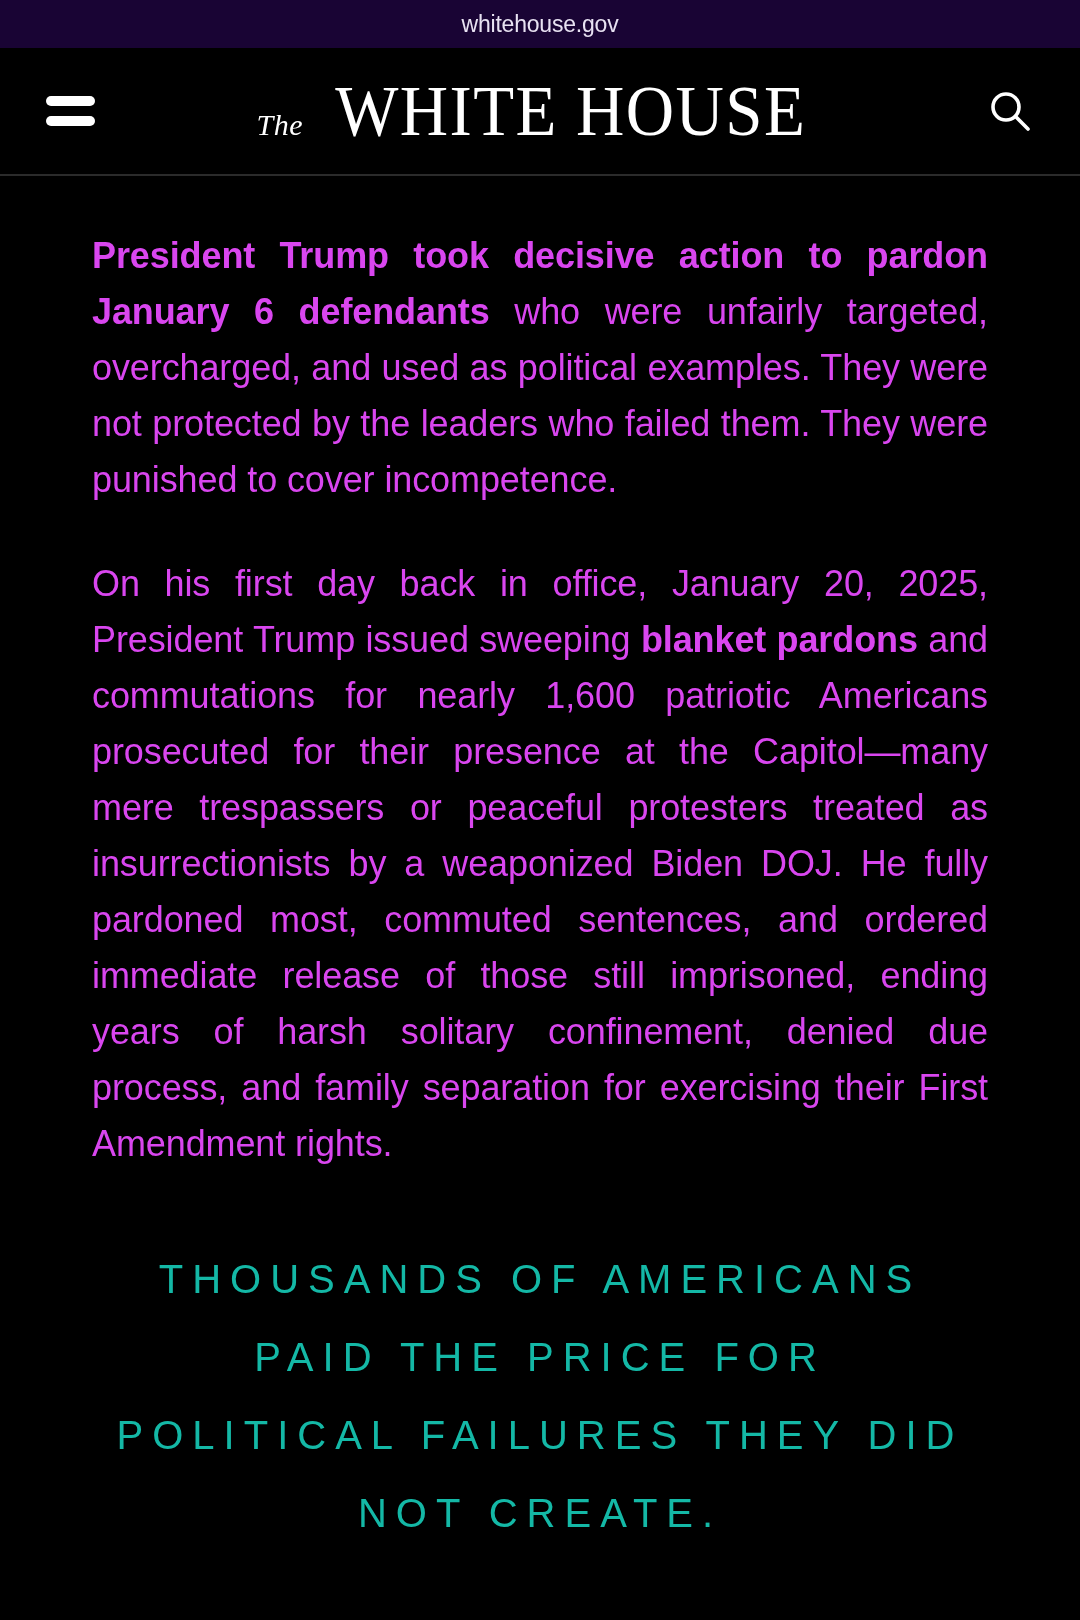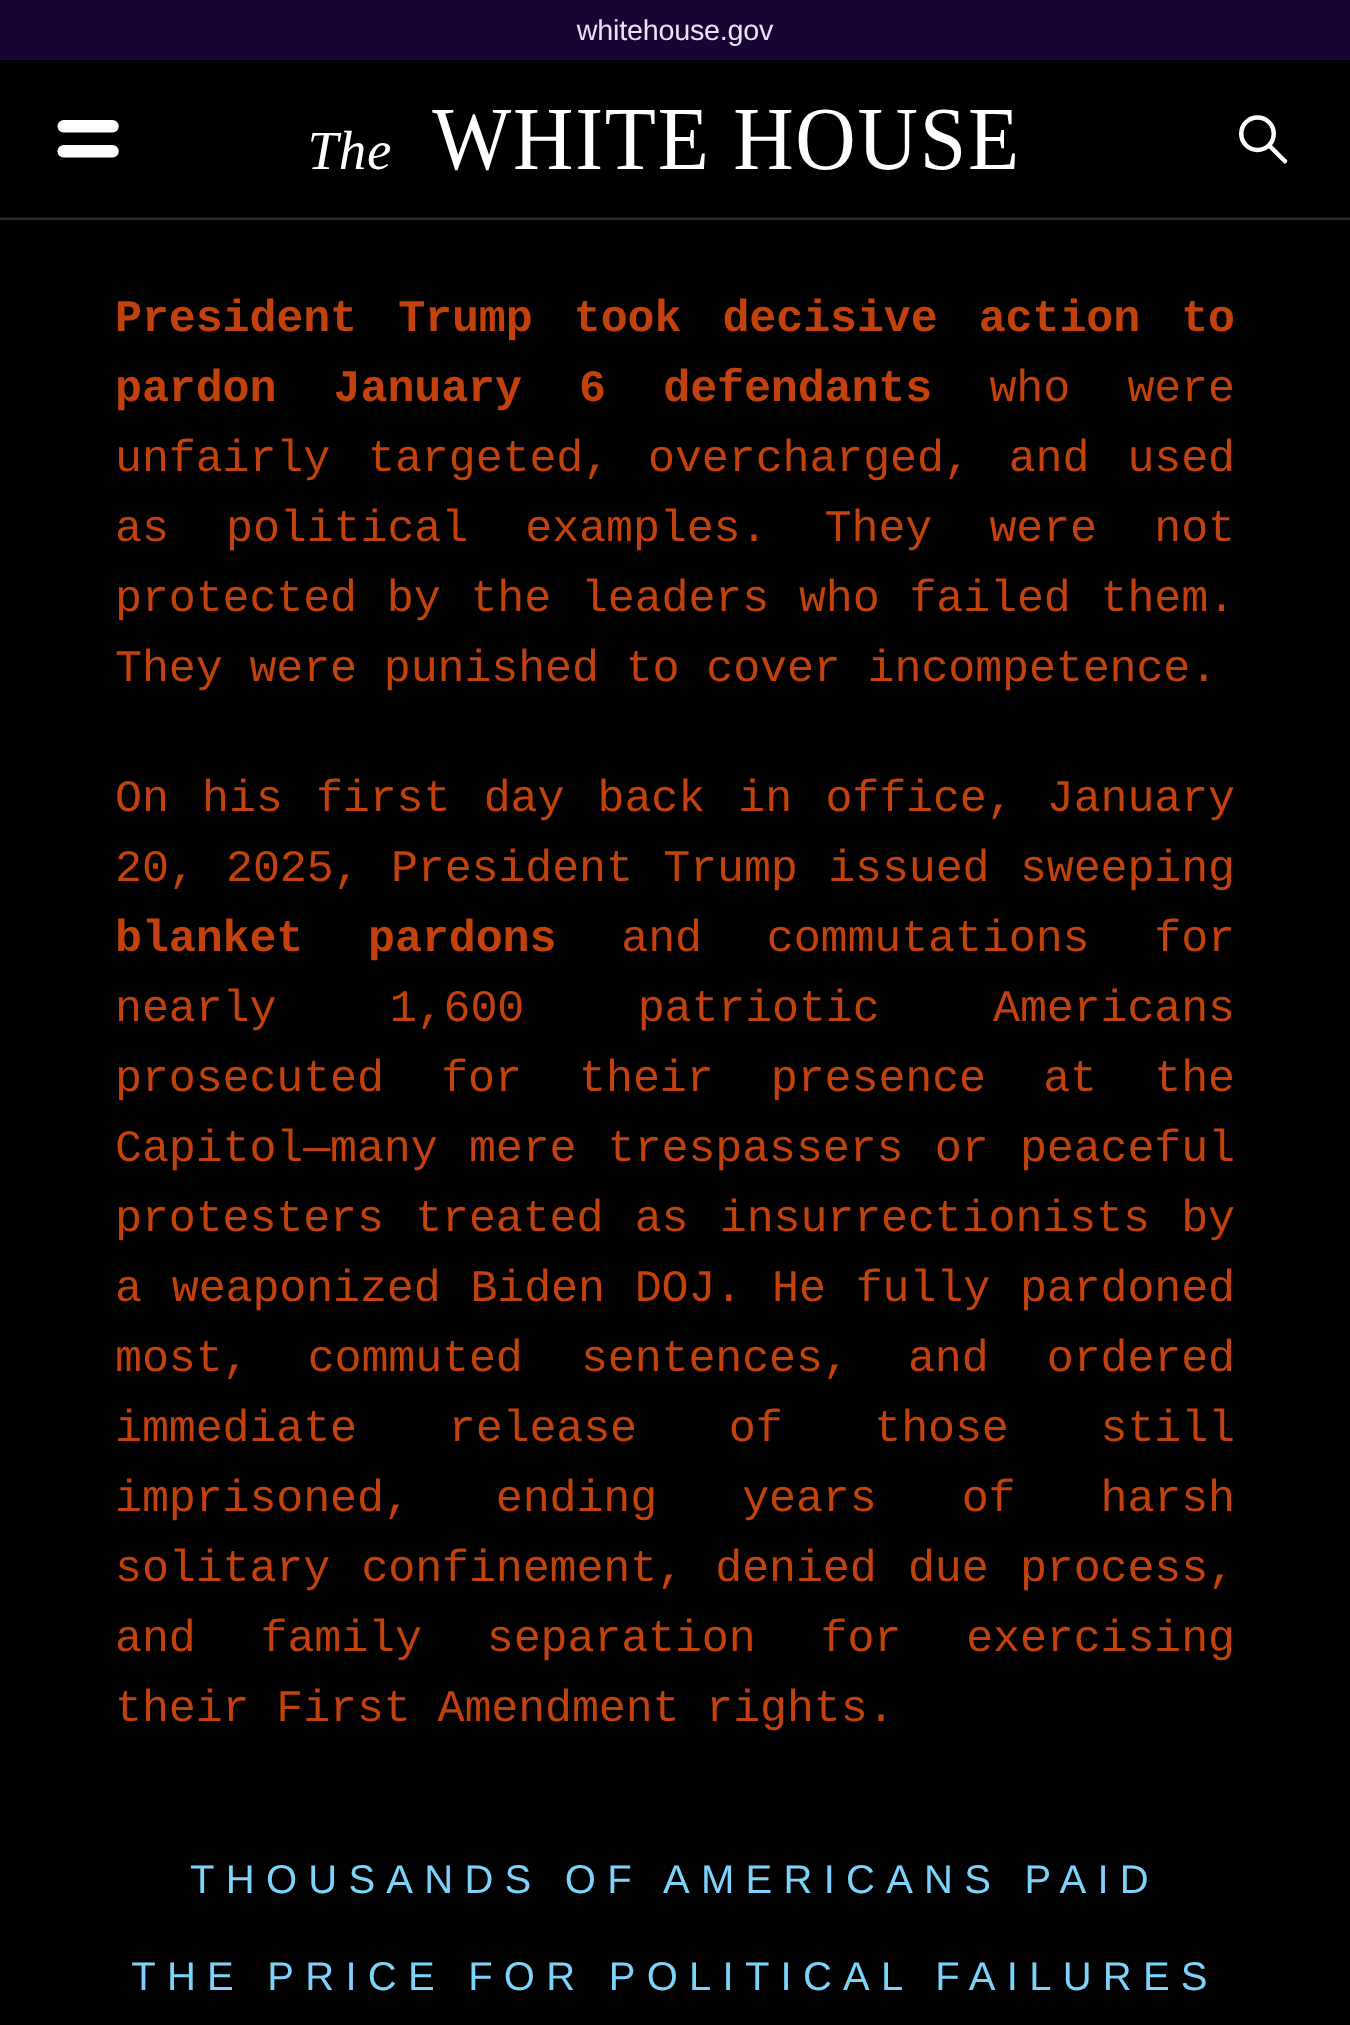--- a/index.html
+++ b/index.html
@@ -66,21 +66,21 @@
     left: 50%;
     transform: translateX(-50%);
     display: flex;
     align-items: baseline;
     white-space: nowrap;
     cursor: pointer;
   }
   .brand-the {
     font-family: "Liberation Serif", "DejaVu Serif", serif;
     font-style: italic;
-    font-size: 44px;
+    font-size: 30px;
     color: #ffffff;
     margin-right: 14px;
     letter-spacing: 0.5px;
   }
   .brand-name {
     font-family: "Liberation Serif", "DejaVu Serif", serif;
     font-size: 72px;
     color: #ffffff;
     letter-spacing: 1.5px;
     transform: scaleX(0.93);
@@ -101,43 +101,42 @@
     cursor: pointer;
   }
 
   
   .article {
     padding: 0 92px;
     box-sizing: border-box;
     width: 1080px;
   }
   .para {
-    color: #c2410c;
+    color: #d946ef;
     font-size: 36px;
     line-height: 56px;
     text-align: justify;
     text-justify: inter-word;
     letter-spacing: -0.1px;
     font-weight: 350;
-    font-family: Liberation Mono, monospace;
   }
   .para.first {
     margin-top: 52px;
   }
   .para.second {
     margin-top: 48px;
   }
   .para b {
     font-weight: 700;
   }
 
   .pullquote {
     margin-top: 68px;
-    color: #7dd3fc;
-    font-size: 32px;
+    color: #14b8a6;
+    font-size: 40px;
     line-height: 78px;
     text-align: center;
     letter-spacing: 9px;
     font-weight: 400;
     text-transform: uppercase;
     padding: 0 10px;
   }
 </style>
 </head>
 <body>

